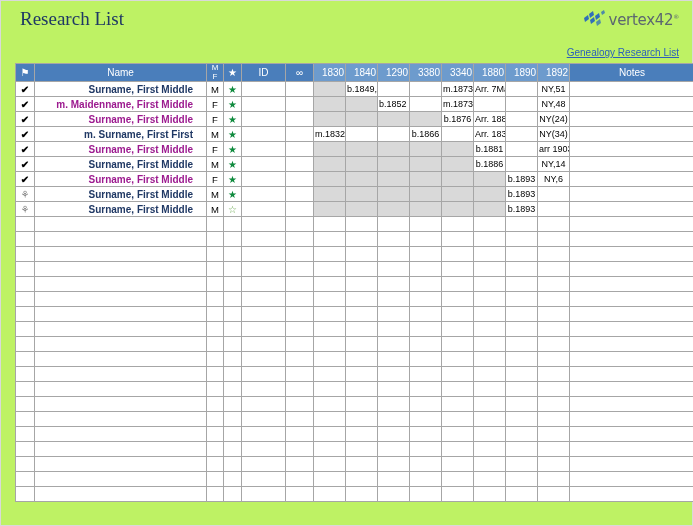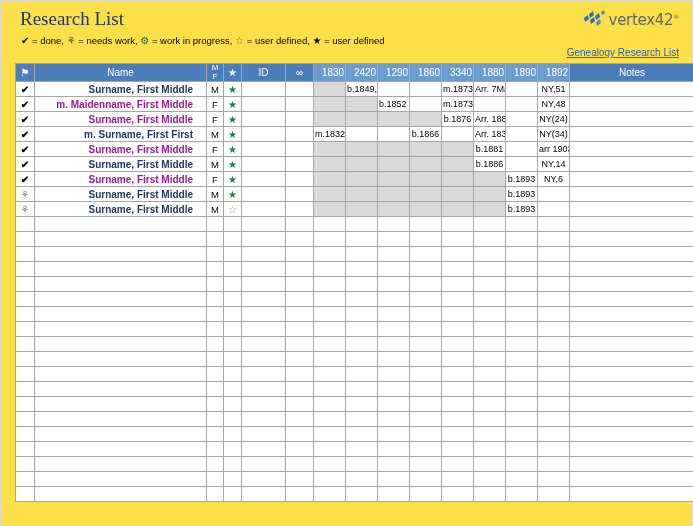--- a/index.html
+++ b/index.html
@@ -14,21 +14,21 @@
     overflow: hidden;
     position: relative;
   }
   #page {
     position: absolute;
     left: 0; top: 0;
     width: 693px;
     height: 526px;
     box-sizing: border-box;
     border: 1px solid #d9d9d9;
-    background: #fde047;
+    background: #bef264;
   }
 
   
   .header {
     position: absolute;
     left: 0; top: 0;
     width: 691px;
     height: 56px;
   }
   .title {
@@ -185,32 +185,20 @@
   }
 </style>
 </head>
 <body>
 
 <div id="page">
 
   <div class="header">
     <div class="title">Research List</div>
 
-    <div class="legend">
-      <span class="sym">✔</span>
-      <span>= done,</span>
-      <span class="flag-open">⚘</span>
-      <span>= needs work,</span>
-      <span class="flag-filled">⚙</span>
-      <span>= work in progress,</span>
-      <span class="star-open">☆</span>
-      <span>= user defined,</span>
-      <span class="star-filled">★</span>
-      <span>= user defined</span>
-    </div>
 
     <div class="logo-block">
       <div class="logo-row">
         <svg class="logo-mark" width="22" height="16" viewBox="0 0 22 16">
           <g fill="#2f6fba">
             <polygon points="1,8 5,5 6,9 2,12"></polygon>
             <polygon points="6,4 10,1 11,5 7,8"></polygon>
             <polygon points="7,10 11,7 12,11 8,14"></polygon>
             <polygon points="12,6 16,3 17,7 13,10"></polygon>
             <polygon points="13,12 17,9 18,13 14,16" opacity="0.75"></polygon>
@@ -247,23 +235,23 @@
           <th><span>⚑</span></th>
           <th>Name</th>
           <th class="mf">
             <span class="mf-l">M</span>
             <span class="mf-l">F</span>
           </th>
           <th><span>★</span></th>
           <th>ID</th>
           <th><span>∞</span></th>
           <th class="yearhead">1830</th>
-          <th class="yearhead">2420</th>
+          <th class="yearhead">1840</th>
           <th class="yearhead">1290</th>
-          <th class="yearhead">1860</th>
+          <th class="yearhead">3380</th>
           <th class="yearhead">3340</th>
           <th class="yearhead">1880</th>
           <th class="yearhead">1890</th>
           <th class="yearhead">1892</th>
           <th>Notes</th>
         </tr>
       </thead>
       <tbody id="tbody">
           <tr>
             <td class="flagcell"><span class="chk">✔</span></td>

